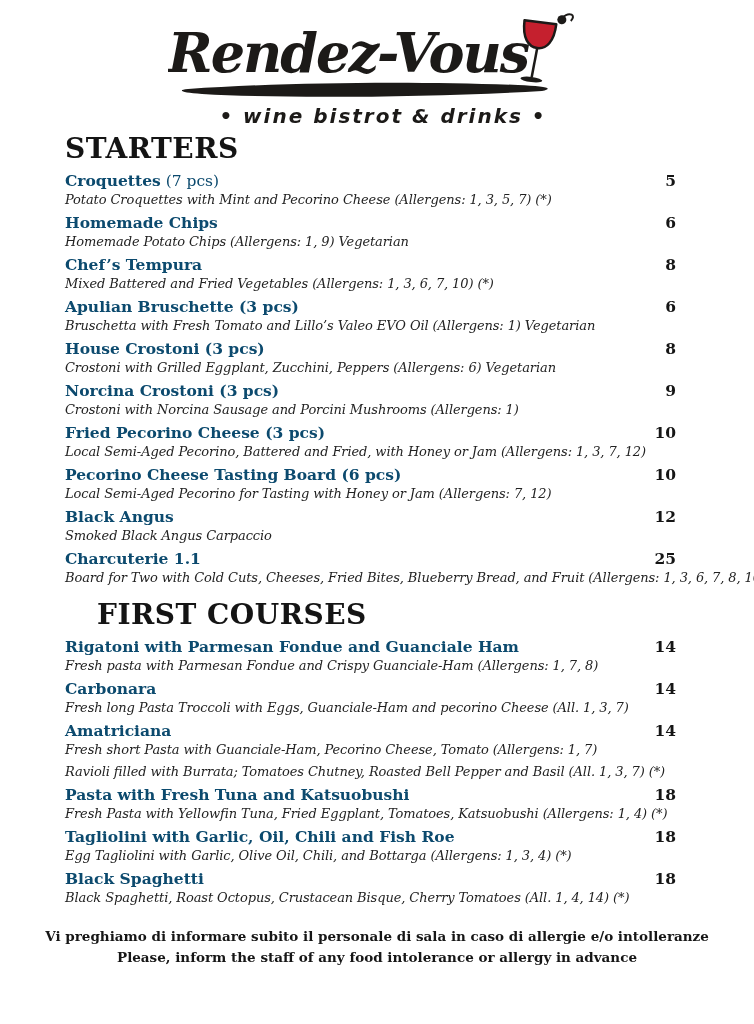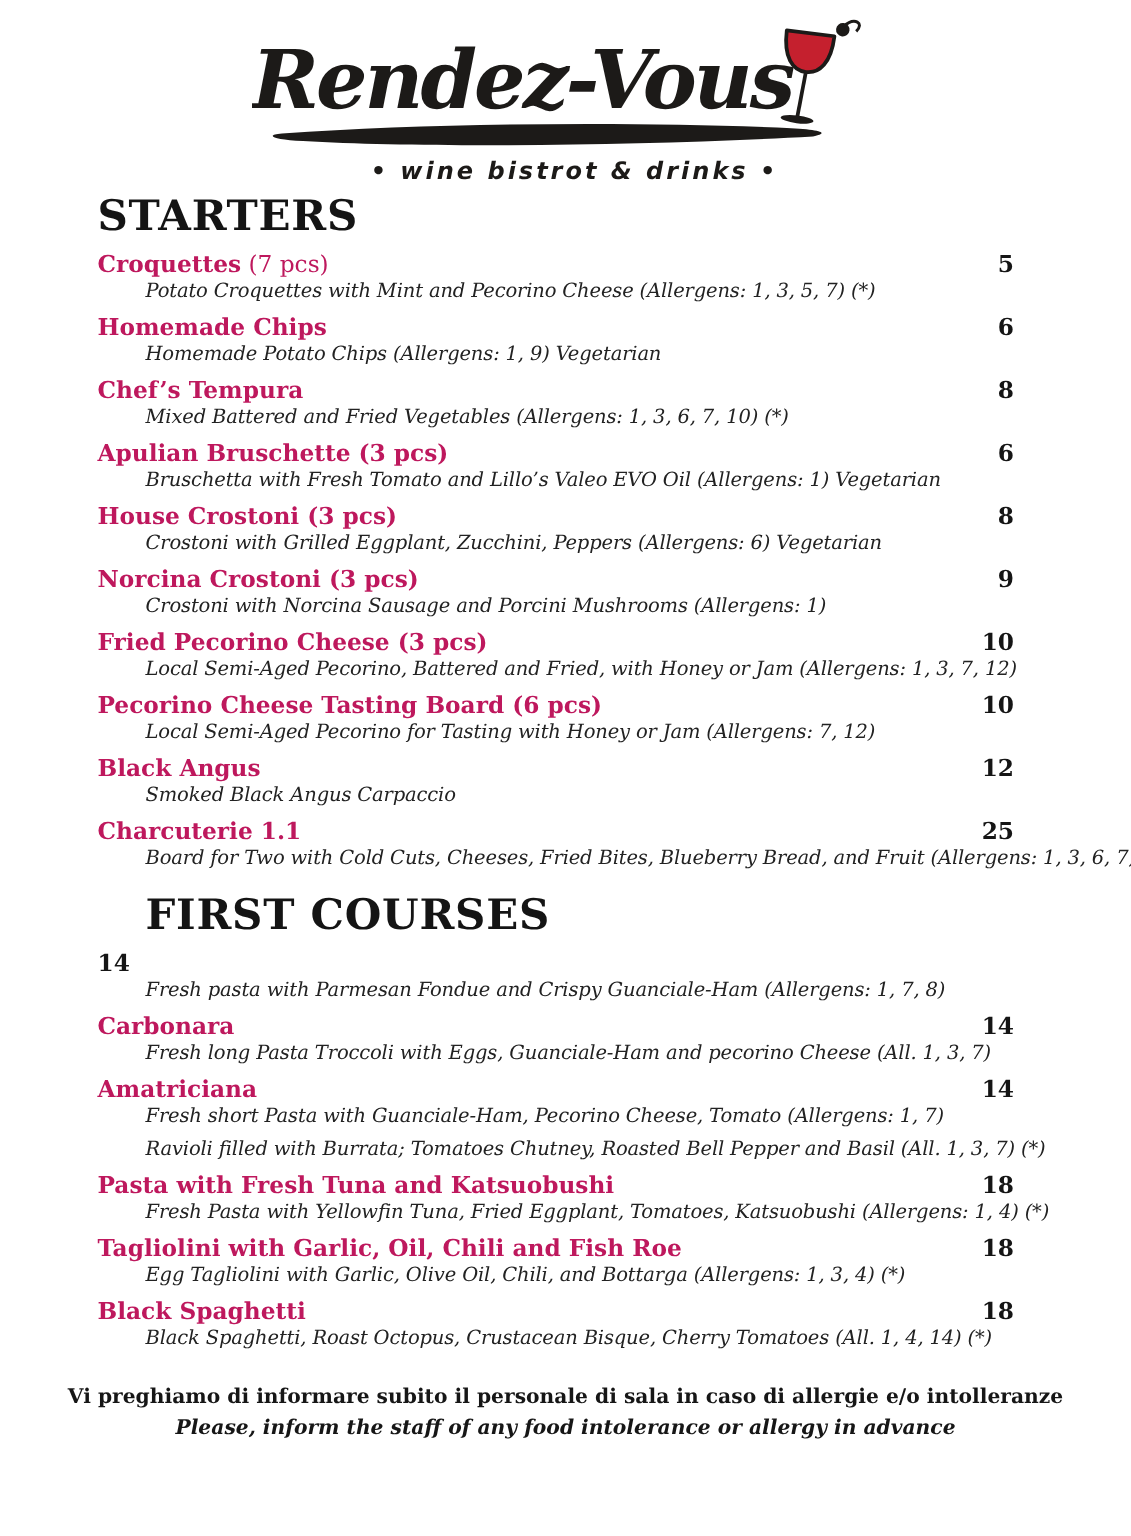--- a/index.html
+++ b/index.html
@@ -21,21 +21,21 @@
     padding-left: 12px;
   }
   svg.logo {
     display: block;
     margin: 0 auto;
   }
   .tagline {
     font-family: "DejaVu Sans", sans-serif;
     font-style: italic;
     font-weight: bold;
-    font-size: 16px;
+    font-size: 20px;
     letter-spacing: 2px;
     color: #1c1a18;
     margin-top: -4px;
   }
   .menu {
     padding: 0 78px 0 65px;
   }
   .section-title {
     font-size: 28px;
     font-weight: bold;
@@ -54,50 +54,48 @@
   .row {
     display: flex;
     justify-content: space-between;
     align-items: baseline;
     line-height: 18px;
   }
   .nm {
     font-weight: bold;
     font-size: 15.5px;
     white-space: nowrap;
-    color: #be185d;
+    color: #0c4a6e;
   }
   .sfx {
     font-weight: normal;
   }
   .price {
     font-weight: bold;
     font-size: 15.5px;
     color: #151515;
   }
   .desc {
     font-style: italic;
     font-size: 13px;
     letter-spacing: -0.1px;
     line-height: 16px;
     margin-top: 2px;
     white-space: nowrap;
     color: #222222;
-    margin-left: 32px;
   }
   .footer {
     text-align: center;
     margin-top: 20px;
     font-size: 13.5px;
     font-weight: bold;
     line-height: 21px;
     color: #161616;
   }
   .f-en {
-    font-style: italic;
   }
 </style>
 </head>
 <body>
 
 <div class="logo-wrap">
   <svg class="logo" width="430" height="96" viewBox="0 0 430 96">
 
     <path d="M20,77 C120,70 250,69 350,73 C375,74 388,76 374,79 C270,85 120,87 34,82 C14,81 8,78 20,77 Z" fill="#1c1a18"></path>
 
@@ -185,20 +183,21 @@
           <span class="nm">Charcuterie 1.1</span>
           <span class="price">25</span>
         </div>
         <div class="desc">Board for Two with Cold Cuts, Cheeses, Fried Bites, Blueberry Bread, and Fruit (Allergens: 1, 3, 6, 7, 8, 10)</div>
       </div>
     </section>
     <section>
       <h2 class="section-title">FIRST COURSES</h2>
       <div class="item">
         <div class="row">
+          <span class="nm">Rigatoni with Parmesan Fondue and Guanciale Ham</span>
           <span class="price">14</span>
         </div>
         <div class="desc">Fresh pasta with Parmesan Fondue and Crispy Guanciale-Ham (Allergens: 1, 7, 8)</div>
       </div>
       <div class="item">
         <div class="row">
           <span class="nm">Carbonara</span>
           <span class="price">14</span>
         </div>
         <div class="desc">Fresh long Pasta Troccoli with Eggs, Guanciale-Ham and pecorino Cheese (All. 1, 3, 7)</div>

